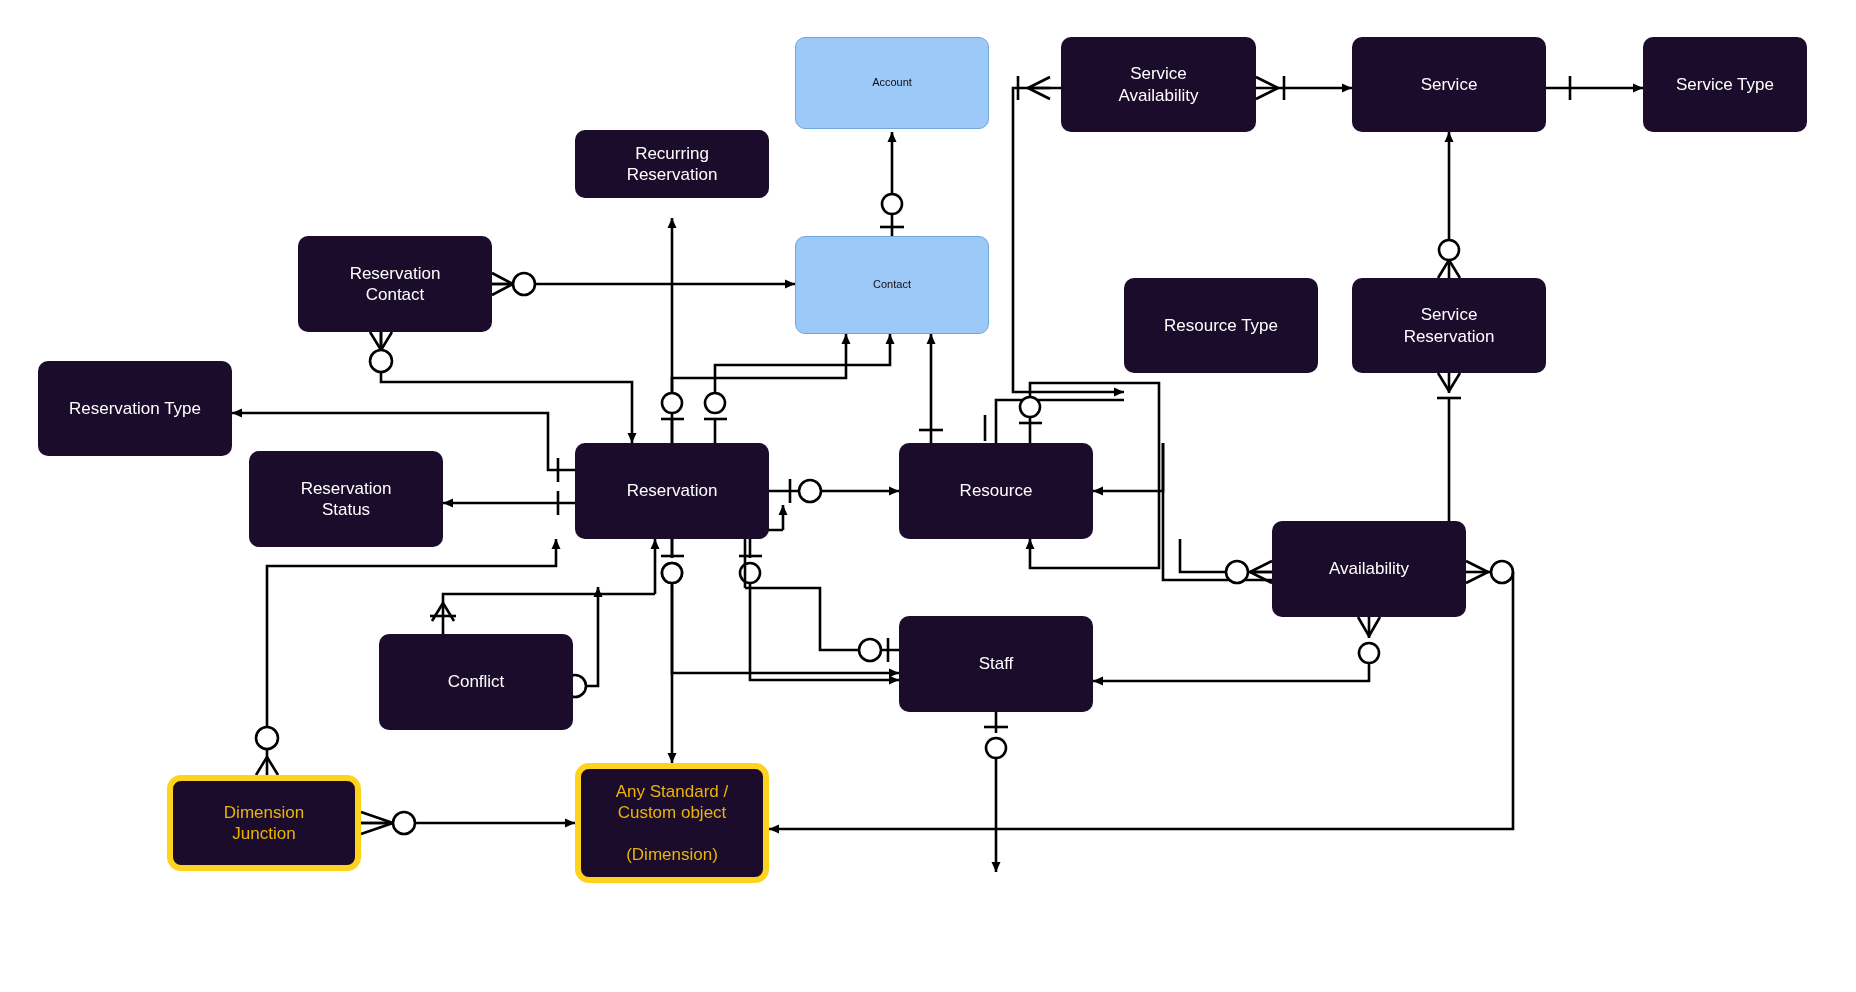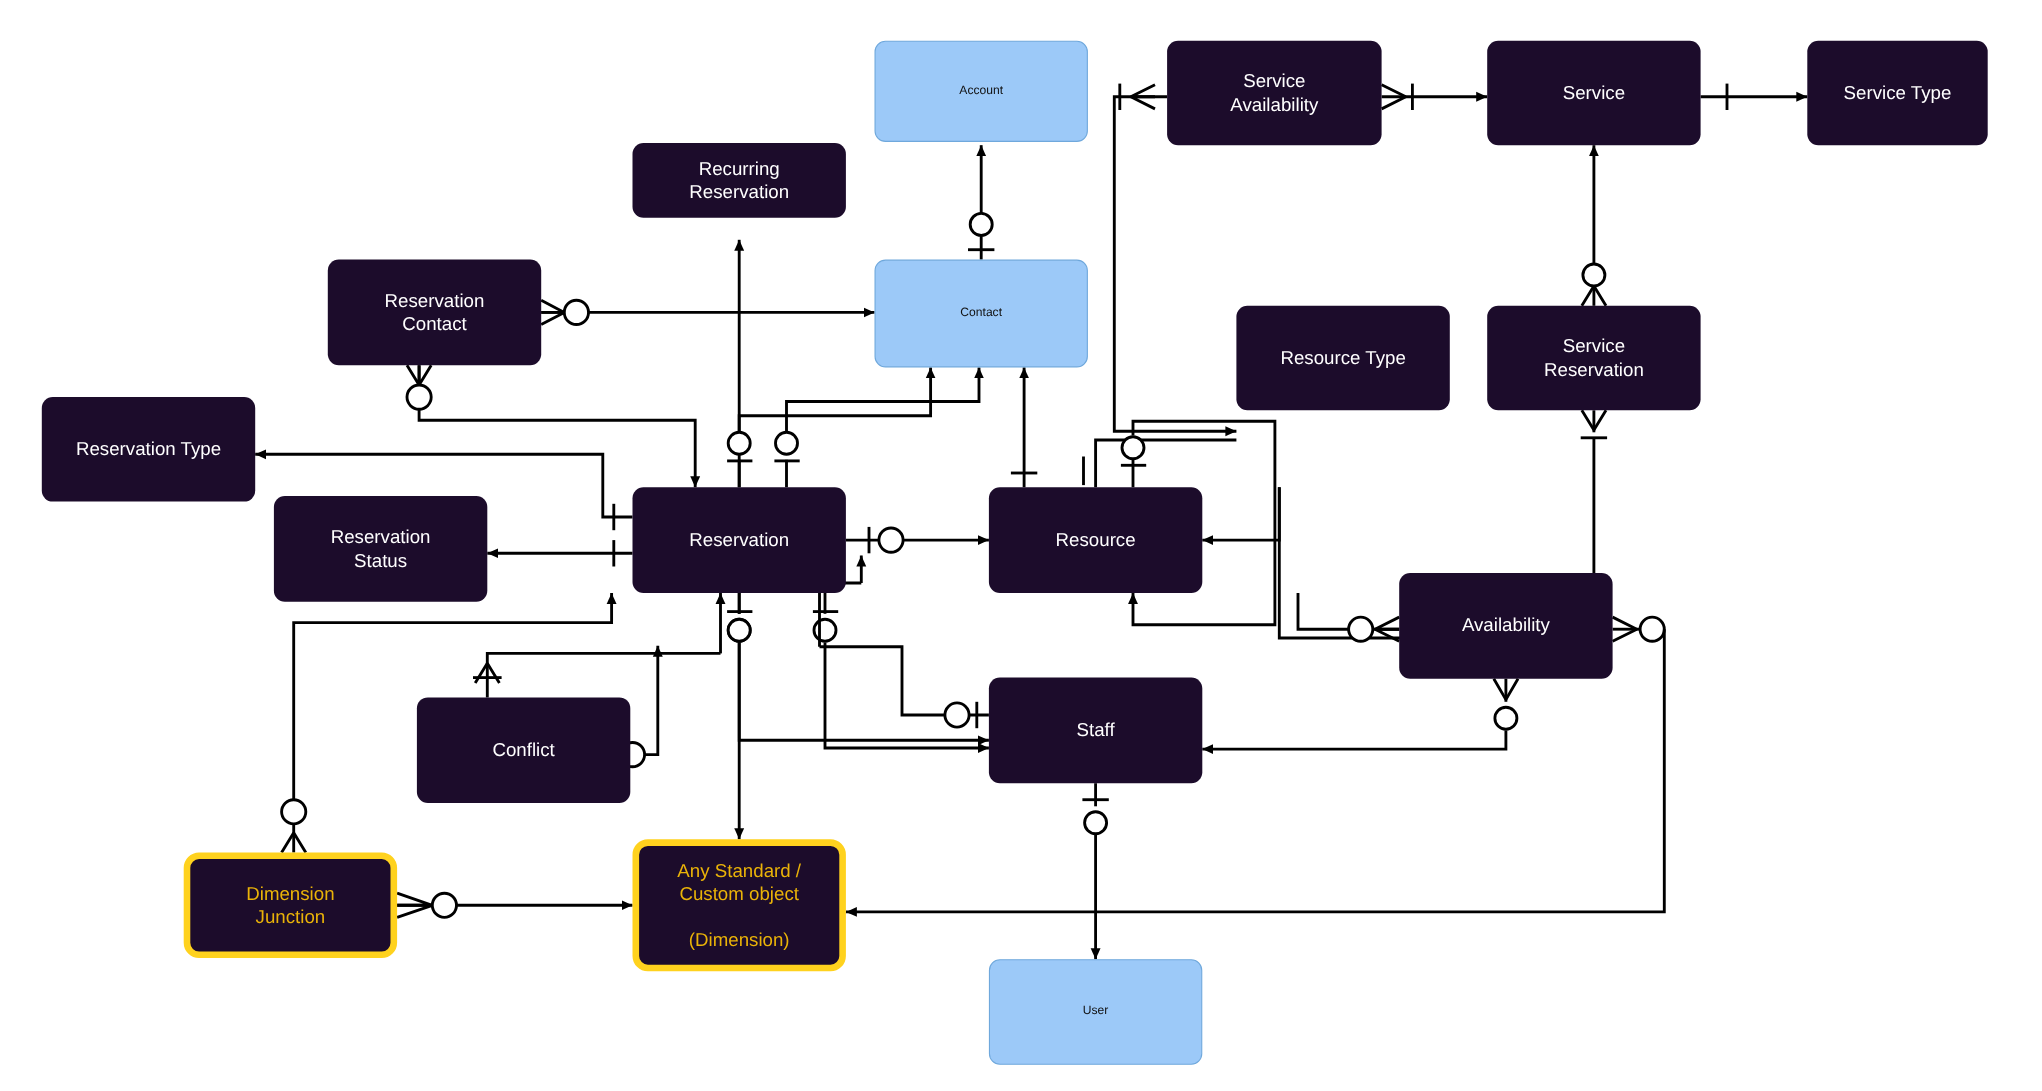--- a/index.html
+++ b/index.html
@@ -226,17 +226,14 @@
 Junction</span>
   </div>
 
   <div class="entity e-hl" style="left:575px;top:763px;width:194px;height:120px;">
     <span class="lbl">Any Standard /
 Custom object
 
 (Dimension)</span>
   </div>
 
-  <div class="entity e-blue" style="left:899px;top:872px;width:194px;height:96px;">
-    <span class="lbl">User</span>
-  </div>
 
 </div>
 
 </body></html>

